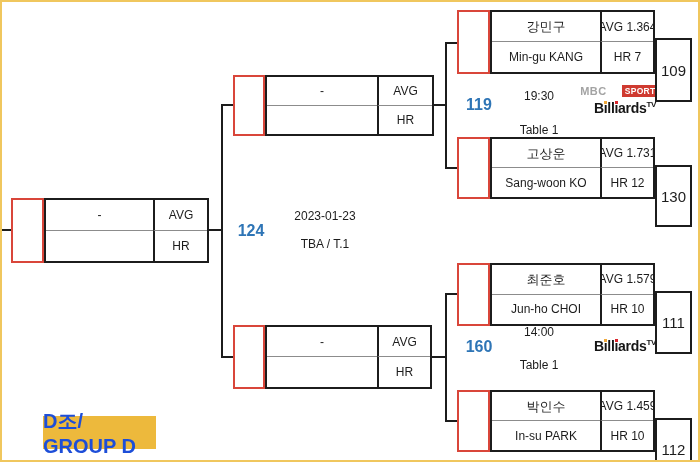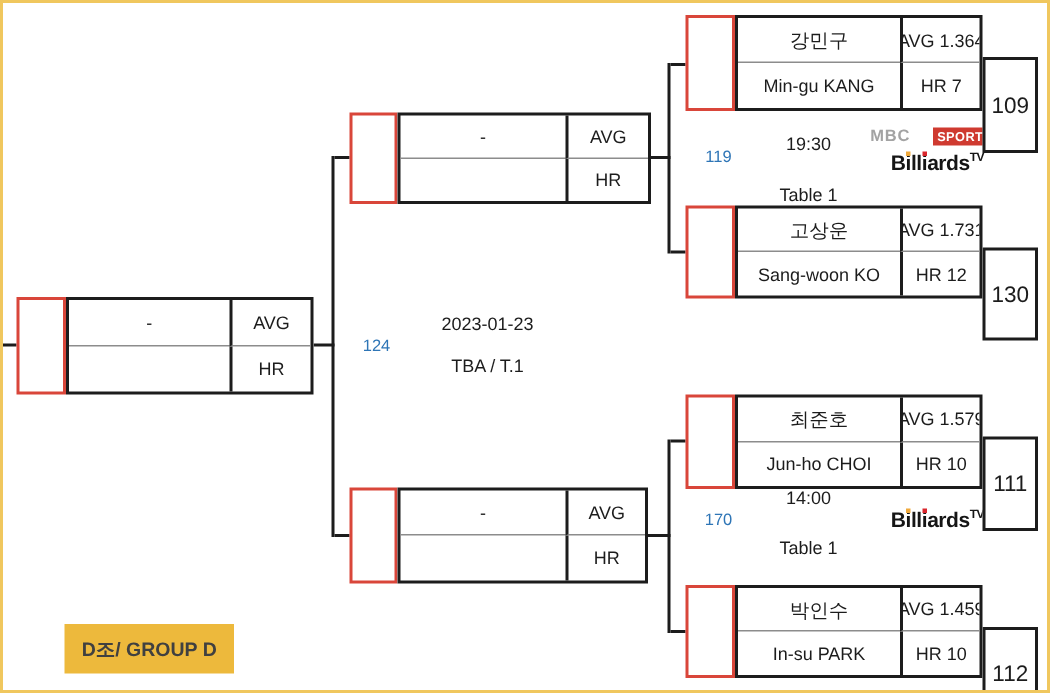--- a/index.html
+++ b/index.html
@@ -19,23 +19,23 @@
         box-sizing:border-box;background:#fff;}
   .gbox .c{display:flex;align-items:center;justify-content:center;font-size:12px;line-height:1;
            white-space:nowrap;overflow:hidden;}
   .gbox .kr{font-size:13px;}
   .gbox .stat{border-left:2px solid var(--ink);}
   .gbox .rtop{border-bottom:1px solid var(--divider);}
   .numcell{position:absolute;border:2px solid var(--ink);box-sizing:border-box;background:#fff;
            display:flex;align-items:center;justify-content:center;font-size:15px;margin-top:28px;}
   .txt{position:absolute;display:flex;align-items:center;justify-content:center;
        font-size:12px;white-space:nowrap;}
-  .mid-id{color:var(--blue);font-weight:normal;font-size:11px;}
+  .mid-id{color:var(--blue);font-weight:bold;font-size:16px;}
   .badge{position:absolute;background:var(--badge);display:flex;align-items:center;justify-content:center;
-         font-weight:bold;font-size:13px;color:#404040;}
+         font-weight:bold;font-size:20px;color:#1d4ed8;}
   .logos{position:absolute;display:flex;flex-direction:column;align-items:center;gap:3px;}
   .mbc-line{display:flex;align-items:center;gap:15px;}
   .mbc-name{color:var(--mbcgray);font-weight:bold;font-size:11px;letter-spacing:.5px;}
   .mbc-sports{background:var(--mbcred);color:#fff;font-weight:bold;font-size:8.5px;
               padding:1px 3px;letter-spacing:.3px;}
   .btv{font-weight:bold;font-size:14px;color:#151515;letter-spacing:-0.3px;white-space:nowrap;}
   .btv .bi{position:relative;display:inline-block;}
   .btv .bi::after{content:"";position:absolute;top:1px;left:0.5px;width:3px;height:3px;}
   .btv .bi-y::after{background:var(--doty);}
   .btv .bi-r::after{background:var(--dotr);}
@@ -89,21 +89,21 @@
     <div class="btv"><span>B</span><span class="bi bi-y">i</span><span>ll</span><span class="bi bi-r">i</span><span>ards</span><span class="tv">TV</span></div>
   </div>
 
   <div class="redcell" style="left:231px;top:323px;width:32px;height:64px"></div>
   <div class="gbox" style="left:263px;top:323px;width:167px;height:64px;grid-template-columns:1fr 53px">
     <div class="c rtop">-</div>
     <div class="c stat rtop">AVG</div>
     <div class="c"></div>
     <div class="c stat">HR</div>
   </div>
-  <div class="txt mid-id" style="left:458px;top:336px;width:38px;height:18px">170</div>
+  <div class="txt mid-id" style="left:458px;top:336px;width:38px;height:18px">160</div>
   <div class="txt" style="left:497px;top:322px;width:80px;height:16px">14:00</div>
   <div class="txt" style="left:497px;top:355px;width:80px;height:16px">Table 1</div>
   <div class="logos" style="left:578px;top:336px;width:90px">
     <div class="btv"><span>B</span><span class="bi bi-y">i</span><span>ll</span><span class="bi bi-r">i</span><span>ards</span><span class="tv">TV</span></div>
   </div>
 
   <div class="redcell" style="left:455px;top:8px;width:33px;height:64px"></div>
   <div class="gbox" style="left:488px;top:8px;width:165px;height:64px;grid-template-columns:1fr 53px">
     <div class="c kr rtop">강민구</div>
     <div class="c stat rtop">AVG 1.364</div>

